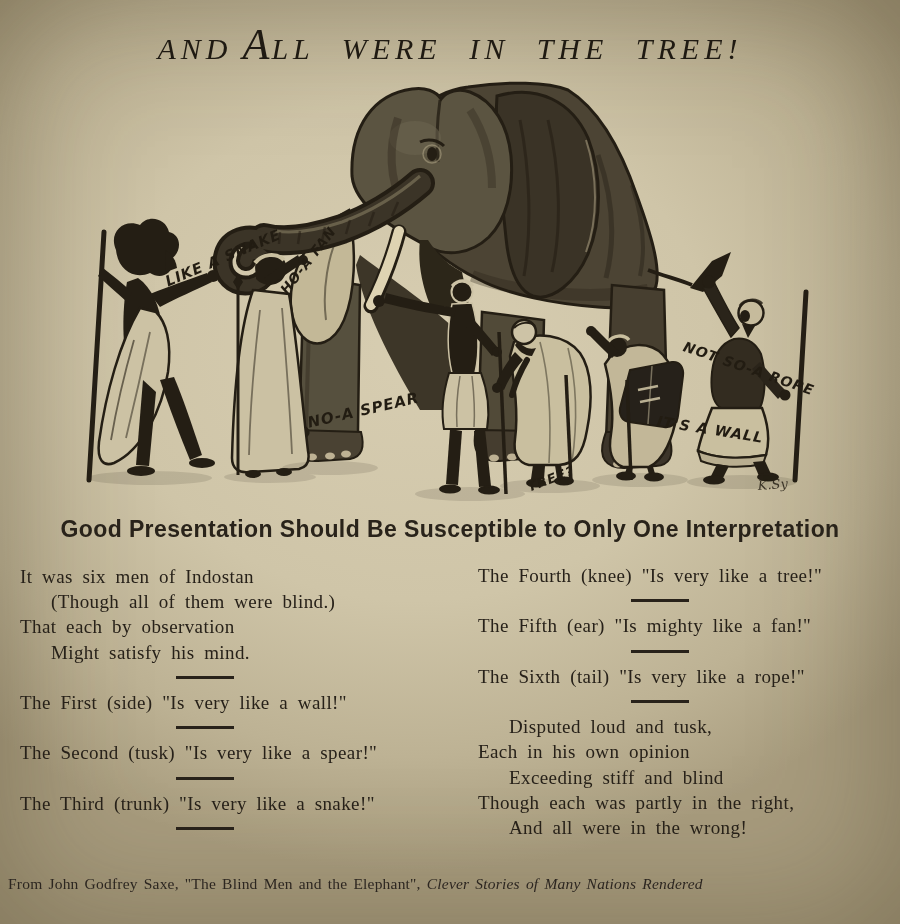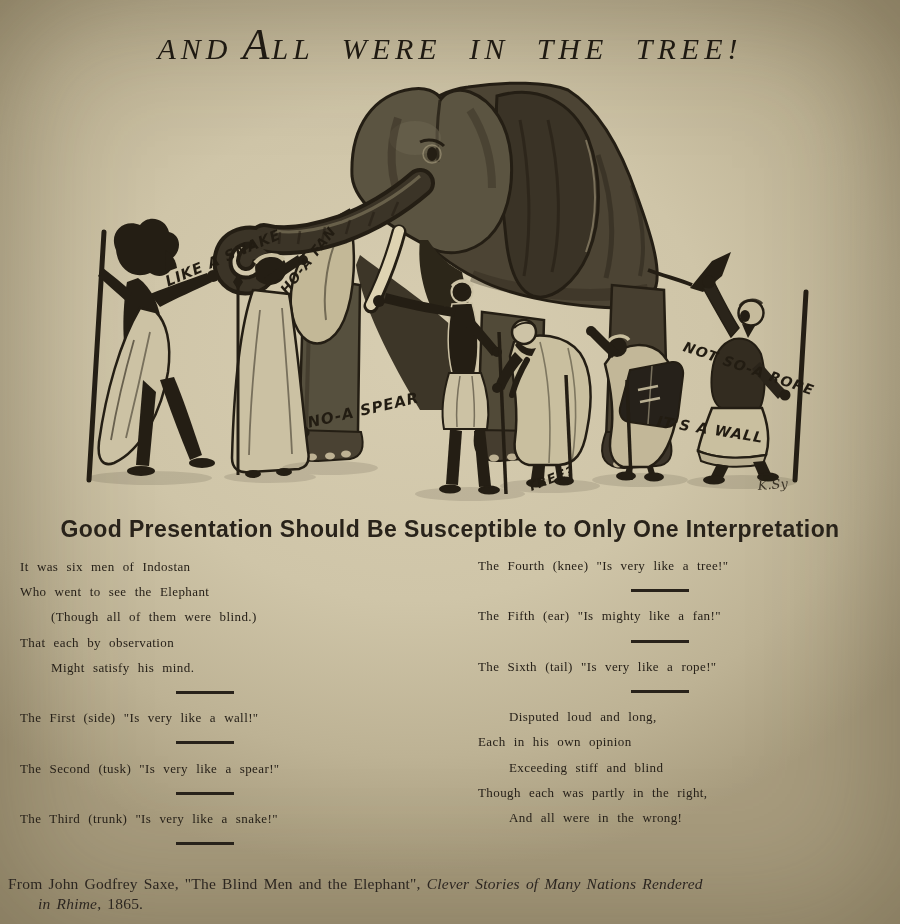--- a/index.html
+++ b/index.html
@@ -31,21 +31,21 @@
   .lbl-tree{left:528px;top:400px;transform:rotate(-21deg);font-size:13px;}
   .lbl-wall{left:657px;top:333px;transform:rotate(9deg);font-size:14.5px;}
   .lbl-rope{left:684px;top:258px;transform:rotate(19deg);font-size:14px;}
   
   .subtitle{
     position:absolute;top:516px;left:0;width:100%;text-align:center;
     font-family:Liberation Sans, sans-serif;font-weight:bold;font-size:23px;
     letter-spacing:.4px;color:#29231a;
   }
   
-  .col{position:absolute;font-size:13px;line-height:25.2px;letter-spacing:.4px;word-spacing:4.5px;color:#272119;}
+  .col{position:absolute;font-size:19px;line-height:25.2px;letter-spacing:.4px;word-spacing:4.5px;color:#272119;margin-top:10px;}
   .col-left{left:20px;top:554px;width:440px;}
   .col-right{left:478px;top:553px;width:420px;}
   .pline{height:25.2px;white-space:nowrap;}
   .pline.ind{padding-left:31px;}
   .pdiv{height:25.2px;position:relative;}
   .pdiv::after{content:"";position:absolute;top:11px;width:58px;border-top:3px solid #28221a;}
   .col-left .pdiv::after{left:156px;}
   .col-right .pdiv::after{left:153px;}
   
   .footer{position:absolute;left:8px;top:874px;width:884px;font-size:15.5px;line-height:19.5px;color:#2c2620;letter-spacing:.2px;word-spacing:2px;}
@@ -245,44 +245,42 @@
     <span class="lbl lbl-spear">NO-A SPEAR</span>
     <span class="lbl lbl-tree">TREE?</span>
     <span class="lbl lbl-wall">IT'S A WALL</span>
     <span class="lbl lbl-rope">NOT SO-A ROPE</span>
   </div>
 
   <div class="subtitle">Good Presentation Should Be Susceptible to Only One Interpretation</div>
 
   <div class="col col-left" id="col-left">
       <div class="pline">It was six men of Indostan</div>
-      <div class="pline">Who went to see the Elephant</div>
       <div class="pline ind">(Though all of them were blind.)</div>
       <div class="pline">That each by observation</div>
       <div class="pline ind">Might satisfy his mind.</div>
       <div class="pdiv"></div>
       <div class="pline">The First (side) "Is very like a wall!"</div>
       <div class="pdiv"></div>
       <div class="pline">The Second (tusk) "Is very like a spear!"</div>
       <div class="pdiv"></div>
       <div class="pline">The Third (trunk) "Is very like a snake!"</div>
       <div class="pdiv"></div>
     </div>
   <div class="col col-right" id="col-right">
       <div class="pline">The Fourth (knee) "Is very like a tree!"</div>
       <div class="pdiv"></div>
       <div class="pline">The Fifth (ear) "Is mighty like a fan!"</div>
       <div class="pdiv"></div>
       <div class="pline">The Sixth (tail) "Is very like a rope!"</div>
       <div class="pdiv"></div>
-      <div class="pline ind">Disputed loud and long,</div>
+      <div class="pline ind">Disputed loud and tusk,</div>
       <div class="pline">Each in his own opinion</div>
       <div class="pline ind">Exceeding stiff and blind</div>
       <div class="pline">Though each was partly in the right,</div>
       <div class="pline ind">And all were in the wrong!</div>
     </div>
 
   <div class="footer">
     <div class="l1"><span>From John Godfrey Saxe, "The Blind Men and the Elephant", </span><span class="it">Clever Stories of Many Nations Rendered</span></div>
-    <div class="l2"><span class="it">in Rhime</span><span>, 1865.</span></div>
   </div>
 
 </div>
 
 </body></html>

